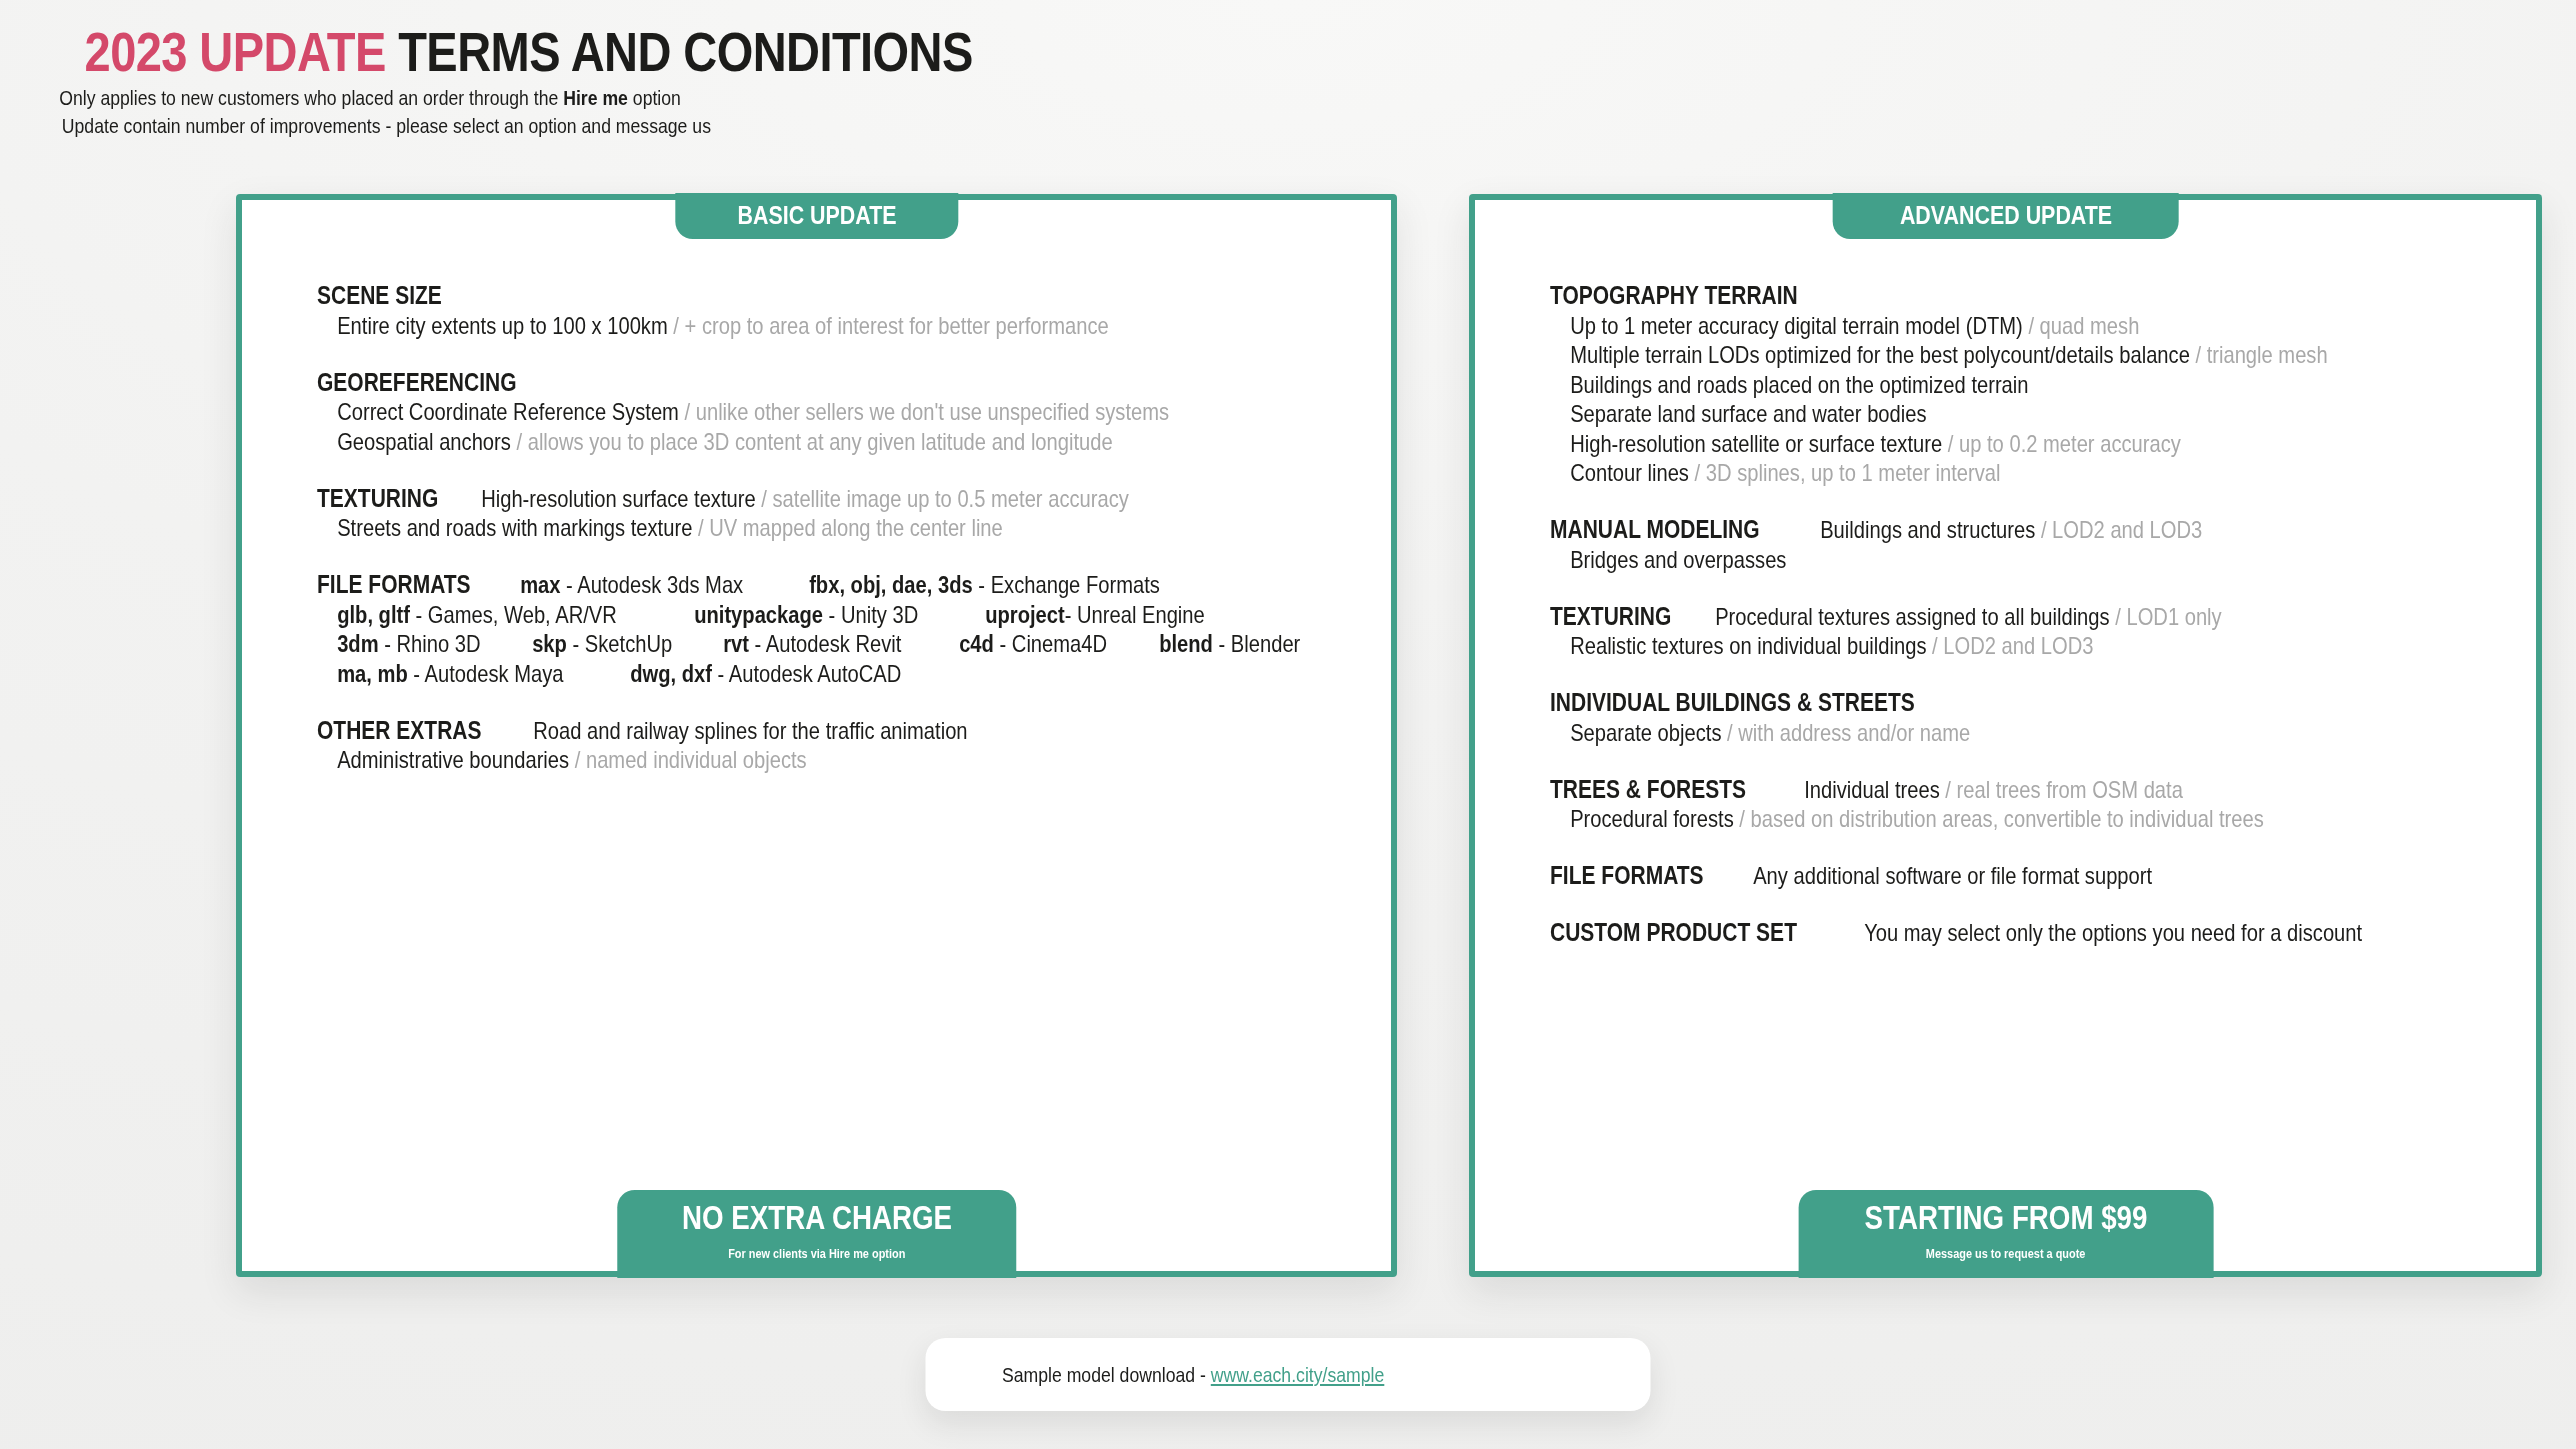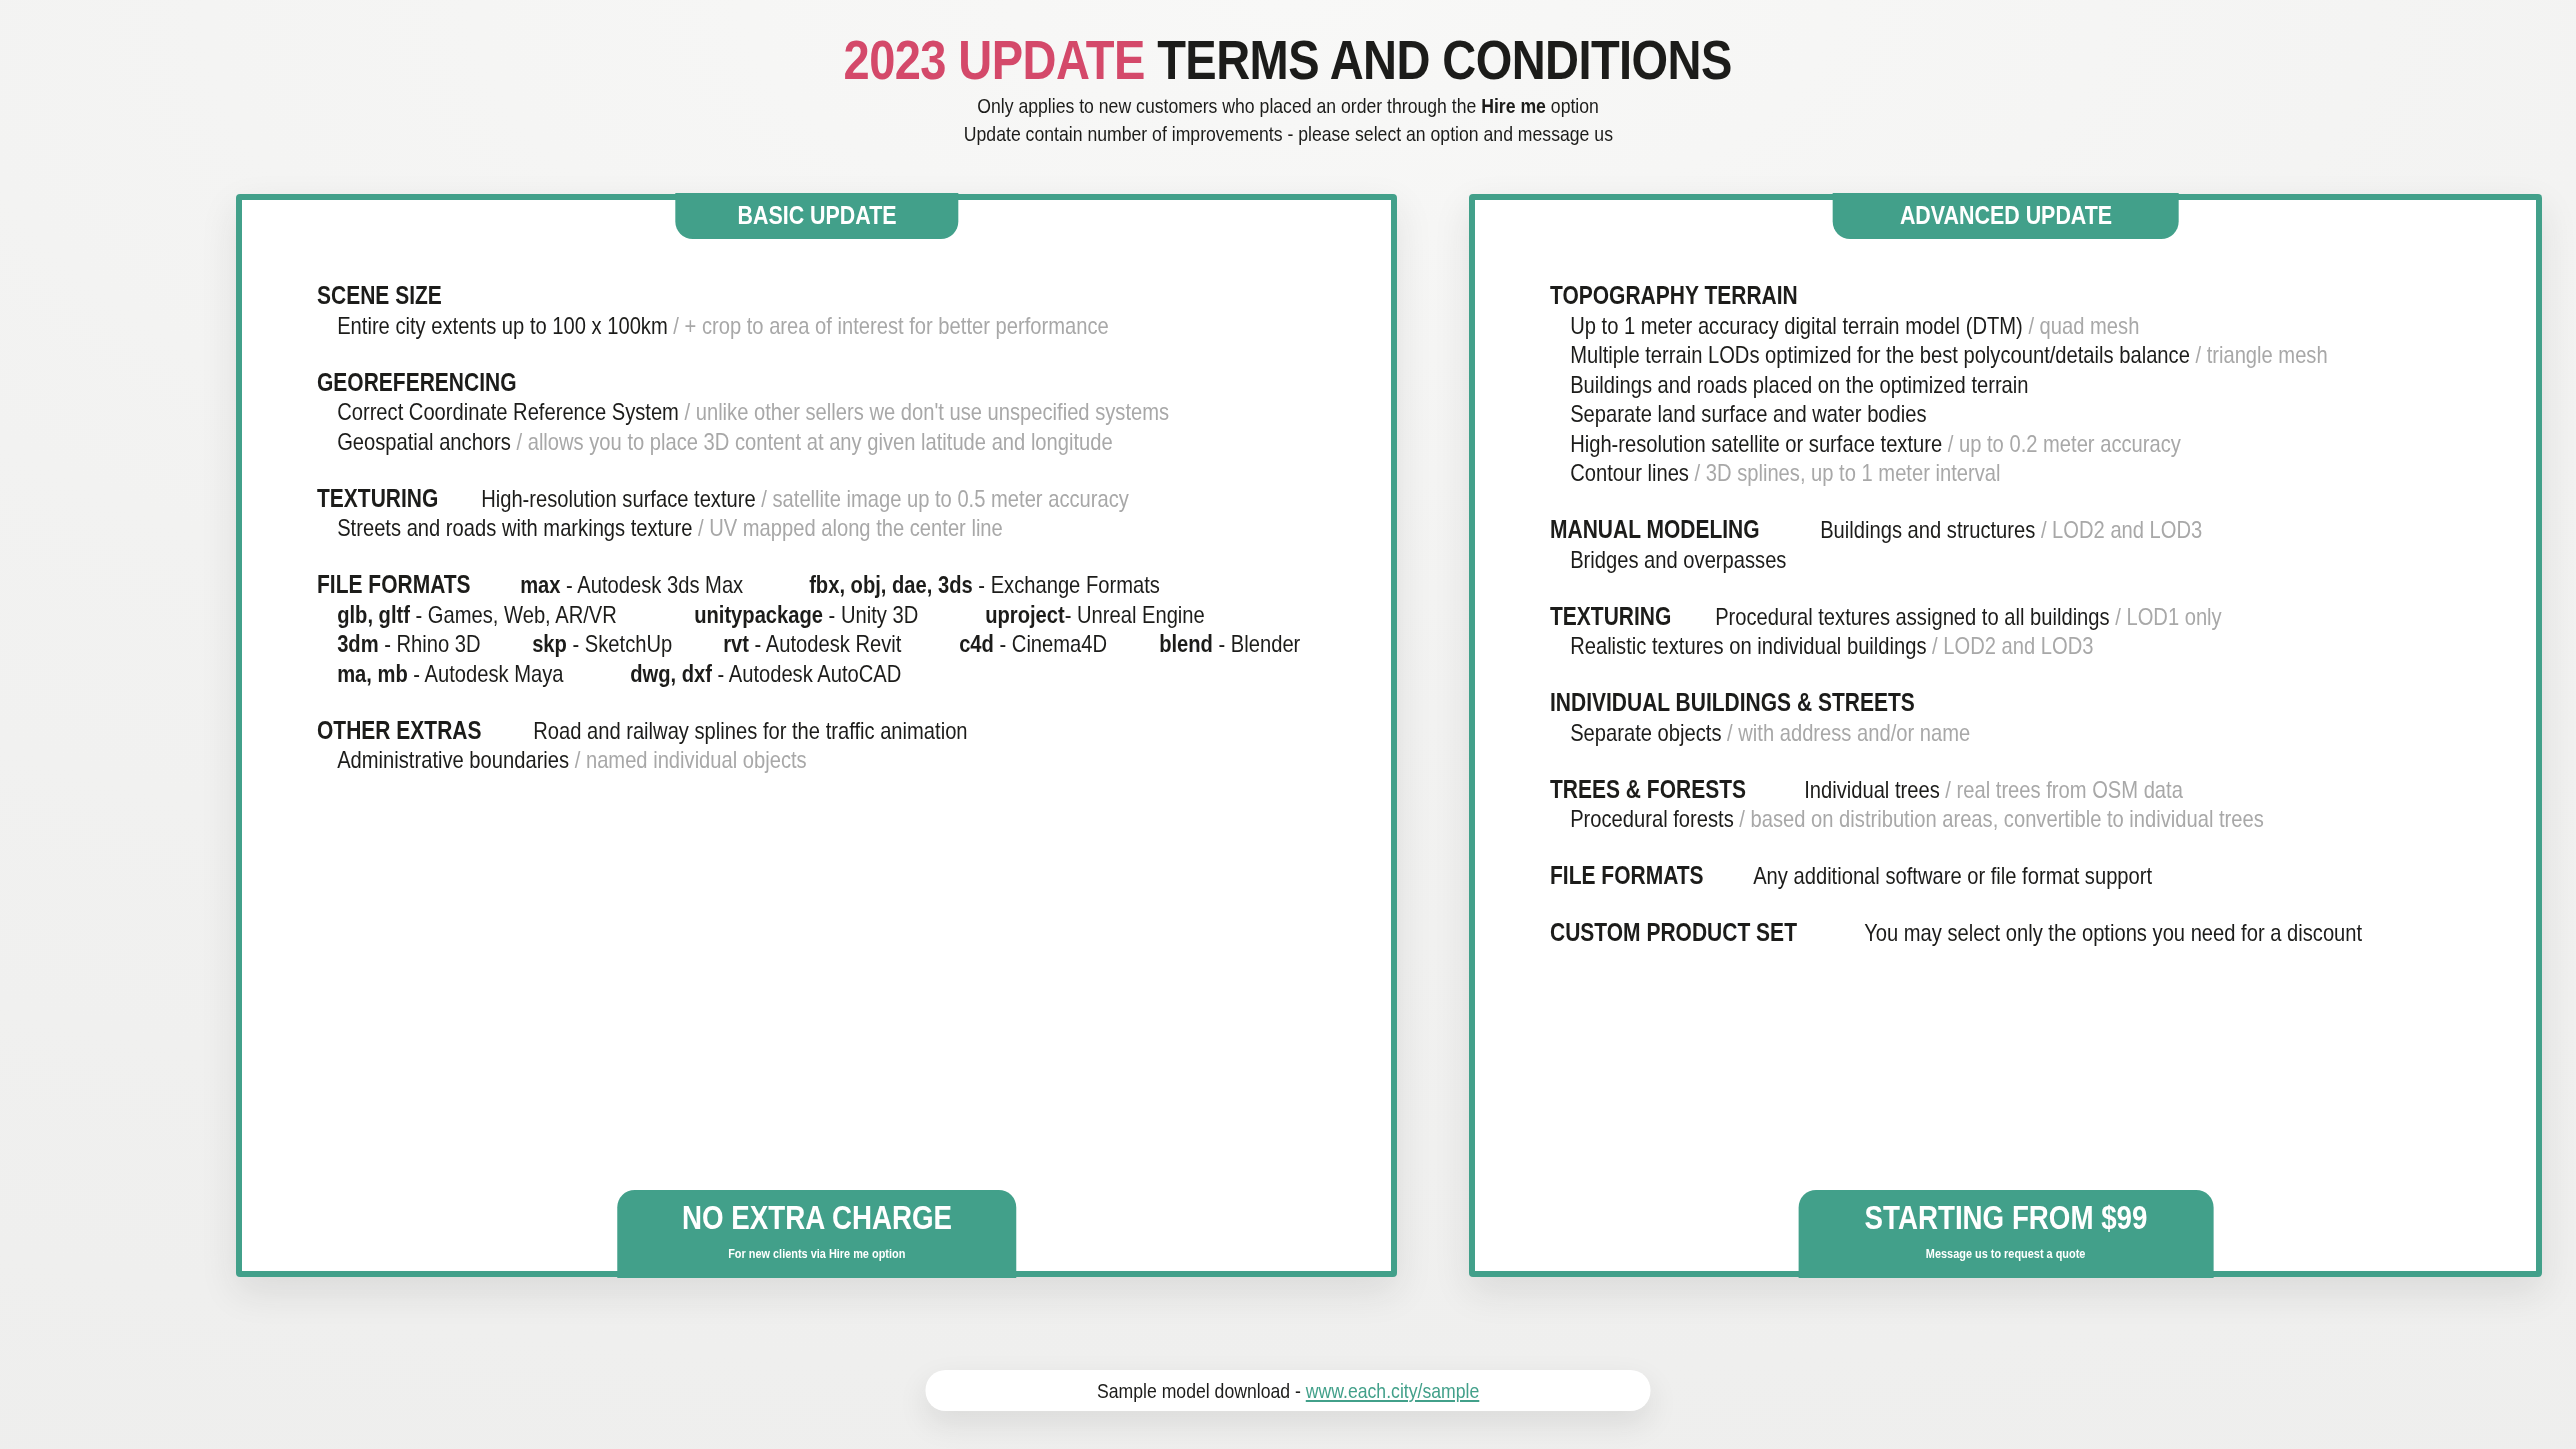--- a/index.html
+++ b/index.html
@@ -15,21 +15,21 @@
   }
   .page{position:absolute;inset:0;
     background:radial-gradient(140% 110% at 50% 0%, #f8f8f7 0%, #f2f2f1 45%, #eeeeed 100%);}
 
   
   .cx{display:inline-block;transform:scaleX(0.84);white-space:nowrap;}
   .cx-left{transform-origin:0 50%;}
   .cx-center{transform-origin:50% 50%;}
 
   
-  .hdr{position:absolute;top:28px;left:0;width:100%;text-align:center;}
+  .hdr{position:absolute;top:20px;left:0;width:100%;text-align:left;}
   .title{font-size:56px;font-weight:bold;line-height:64px;margin:0;letter-spacing:-0.7px;}
   .title .accent{color:var(--pink);}
   .sub{font-size:21px;line-height:27.5px;margin:0;font-weight:normal;}
   .sub .b{font-weight:bold;}
 
   
   .cards{position:absolute;top:194px;left:236px;width:2105px;height:1083px;
     display:flex;gap:72px;}
   .card{position:relative;flex:1 1 0;background:var(--card);
     border:6.7px solid var(--teal);border-radius:4px;
@@ -46,22 +46,22 @@
 
   .card-body{padding:81px 60px 0 75px;}
   .sec{margin-bottom:27.5px;}
   .sec-title{font-size:25px;font-weight:bold;line-height:29.5px;}
   .row{font-size:24px;line-height:29.5px;padding-left:24px;}
   .row .b{font-weight:bold;}
   .row .n{color:var(--muted);}
 
   
   .sample-box{position:absolute;left:50%;bottom:38px;transform:translateX(-50%);
-    background:#fff;border-radius:20px;min-width:725px;text-align:center;
-    padding:8px 40px;font-size:21px;line-height:25.5px;
+    background:#fff;border-radius:20px;min-width:725px;
+    padding:24px 40px;font-size:21px;line-height:25.5px;
     box-shadow:0 12px 30px rgba(40,40,40,0.10);}
   .sample-box a{color:var(--teal);text-decoration:underline;cursor:pointer;}
 </style>
 </head>
 <body>
 
 <div class="page">
 
   <div class="hdr">
     <h1 class="title"><span class="cx cx-center"><span class="accent">2023 UPDATE</span> <span>TERMS AND CONDITIONS</span></span></h1>

